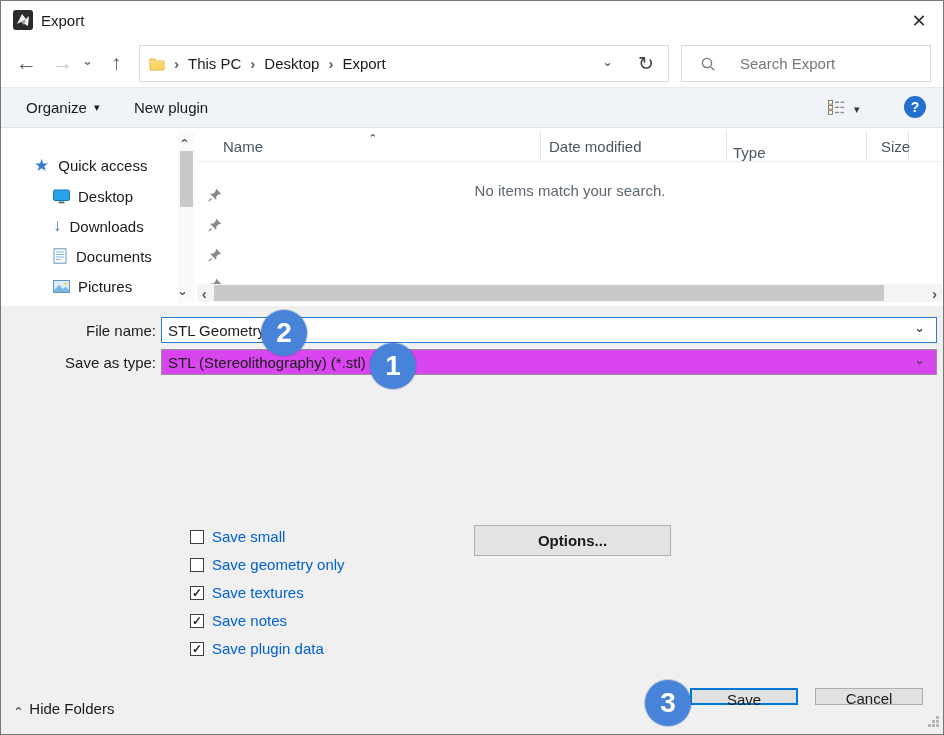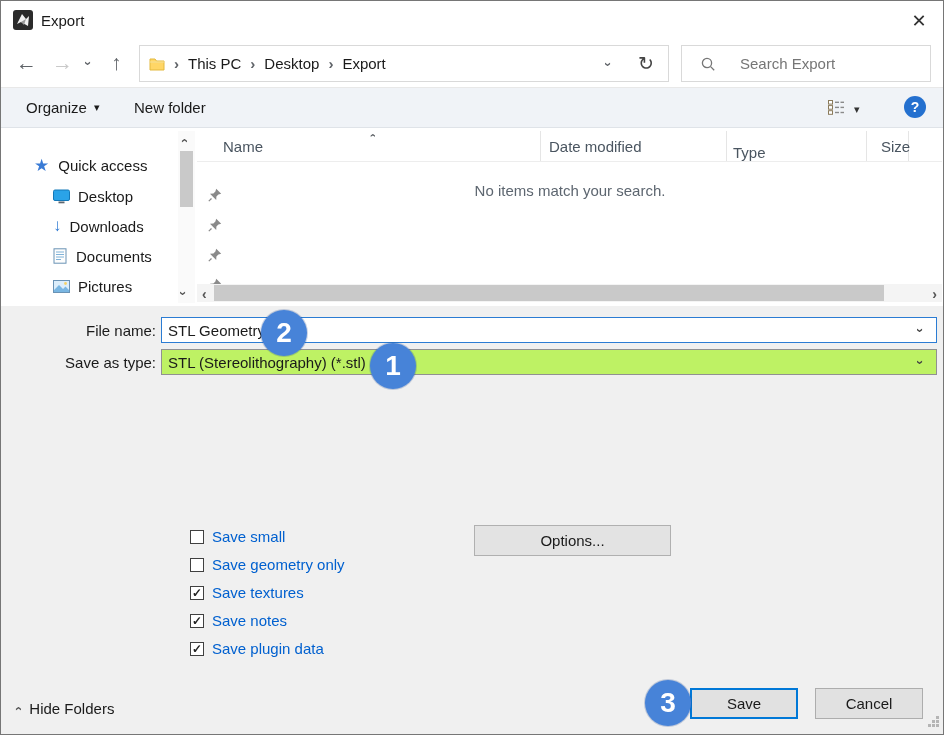--- a/index.html
+++ b/index.html
@@ -56,32 +56,32 @@
   .sort-caret{position:absolute;left:370px;top:128px;color:#5f6368;font-size:11px;}
   .empty-msg{position:absolute;left:196px;right:0;top:181px;text-align:center;color:#5d6670;font-size:15px;}
   
   .hscroll{position:absolute;left:196px;top:283px;right:1px;height:18px;background:#f4f4f4;}
   .hscroll .caret{position:absolute;top:2px;color:#555;font-size:14px;font-weight:bold;}
   .hthumb{position:absolute;left:17px;top:1px;width:670px;height:16px;background:#c9c9c9;}
   
   .bottom-pane{position:absolute;left:0;top:305px;right:0;bottom:0;background:#f0f0f0;}
   .field-label{position:absolute;left:40px;width:115px;text-align:right;font-size:15px;color:#1a1a1a;}
   .filename-input{position:absolute;left:160px;top:11px;width:776px;height:26px;box-sizing:border-box;border:1px solid #2b7cd3;background:#fff;font-family:"Liberation Sans",sans-serif;font-size:15px;padding:0 26px 0 6px;color:#1a1a1a;outline:none;}
-  .type-select{position:absolute;left:160px;top:43px;width:776px;height:26px;box-sizing:border-box;border:1px solid #919191;background:#bef264;display:flex;align-items:center;padding-left:6px;font-size:15px;color:#1a1a1a;cursor:pointer;text-align:center;}
+  .type-select{position:absolute;left:160px;top:43px;width:776px;height:26px;box-sizing:border-box;border:1px solid #919191;background:#d946ef;display:flex;align-items:center;padding-left:6px;font-size:15px;color:#1a1a1a;cursor:pointer;text-align:center;}
   .field-dd{position:absolute;color:#444;font-size:13px;left:917px;}
   
   .cb-row{position:absolute;left:189px;display:flex;align-items:center;cursor:pointer;}
   .cb-box{width:14px;height:14px;box-sizing:border-box;border:1px solid #404040;background:#fff;display:flex;align-items:center;justify-content:center;font-size:12px;font-weight:bold;color:#222;line-height:1;}
   .cb-label{margin-left:8px;font-size:15px;color:#0060cf;}
-  .options-btn{position:absolute;left:473px;top:219px;width:197px;height:31px;box-sizing:border-box;border:1px solid #b0b0b0;background:#e3e3e3;font-family:"Liberation Sans",sans-serif;font-size:15px;color:#1a1a1a;cursor:pointer;}
+  .options-btn{position:absolute;left:473px;top:219px;width:197px;height:31px;box-sizing:border-box;border:1px solid #b0b0b0;background:#e3e3e3;font-family:"Liberation Sans",sans-serif;font-size:15px;color:#1a1a1a;cursor:pointer;font-weight:bold;}
   
   .hide-folders{position:absolute;left:14px;top:394px;display:flex;align-items:center;cursor:pointer;}
   .hide-folders .caret{color:#555;font-size:13px;margin-right:10px;}
   .hide-folders .lbl{font-size:15px;color:#1a1a1a;}
-  .btn{position:absolute;top:382px;width:108px;height:31px;box-sizing:border-box;background:#e1e1e1;font-family:"Liberation Sans",sans-serif;font-size:15px;color:#1a1a1a;cursor:pointer;}
+  .btn{position:absolute;top:382px;width:108px;height:17px;box-sizing:border-box;background:#e1e1e1;font-family:"Liberation Sans",sans-serif;font-size:15px;color:#1a1a1a;cursor:pointer;}
   .save-btn{left:689px;border:2px solid #0078d7;}
   .cancel-btn{left:814px;border:1px solid #adadad;}
   .grip{position:absolute;right:3px;bottom:3px;}
   
   .ann{position:absolute;width:46px;height:46px;border-radius:50%;background:#4783d8;box-shadow:0 0 0 1px rgba(40,80,150,0.25);display:flex;align-items:center;justify-content:center;color:#fff;font-size:28px;font-weight:bold;z-index:50;}
 </style>
 </head>
 <body>
 
 <div class="window">
@@ -130,21 +130,21 @@
     </span>
     <input type="text" placeholder="Search Export" style="">
   </div>
 
   <div class="toolbar">
     <div class="tool-btn organize">
       <span>Organize</span>
       <span class="caret">▾</span>
     </div>
     <div class="tool-btn newfolder">
-      <span>New folder</span>
+      <span>New plugin</span>
     </div>
     <span class="view-btn">
       <svg width="18" height="17" viewBox="0 0 18 17">
           <g stroke="#8a7a5a" fill="#fff">
             <rect x="1.5" y="1.5" width="4" height="3.6"></rect>
             <rect x="1.5" y="6.6" width="4" height="3.6"></rect>
             <rect x="1.5" y="11.7" width="4" height="3.6"></rect>
           </g>
           <g stroke="#8a8a8a" stroke-width="1.4">
             <line x1="8" y1="3.3" x2="12" y2="3.3"></line>

